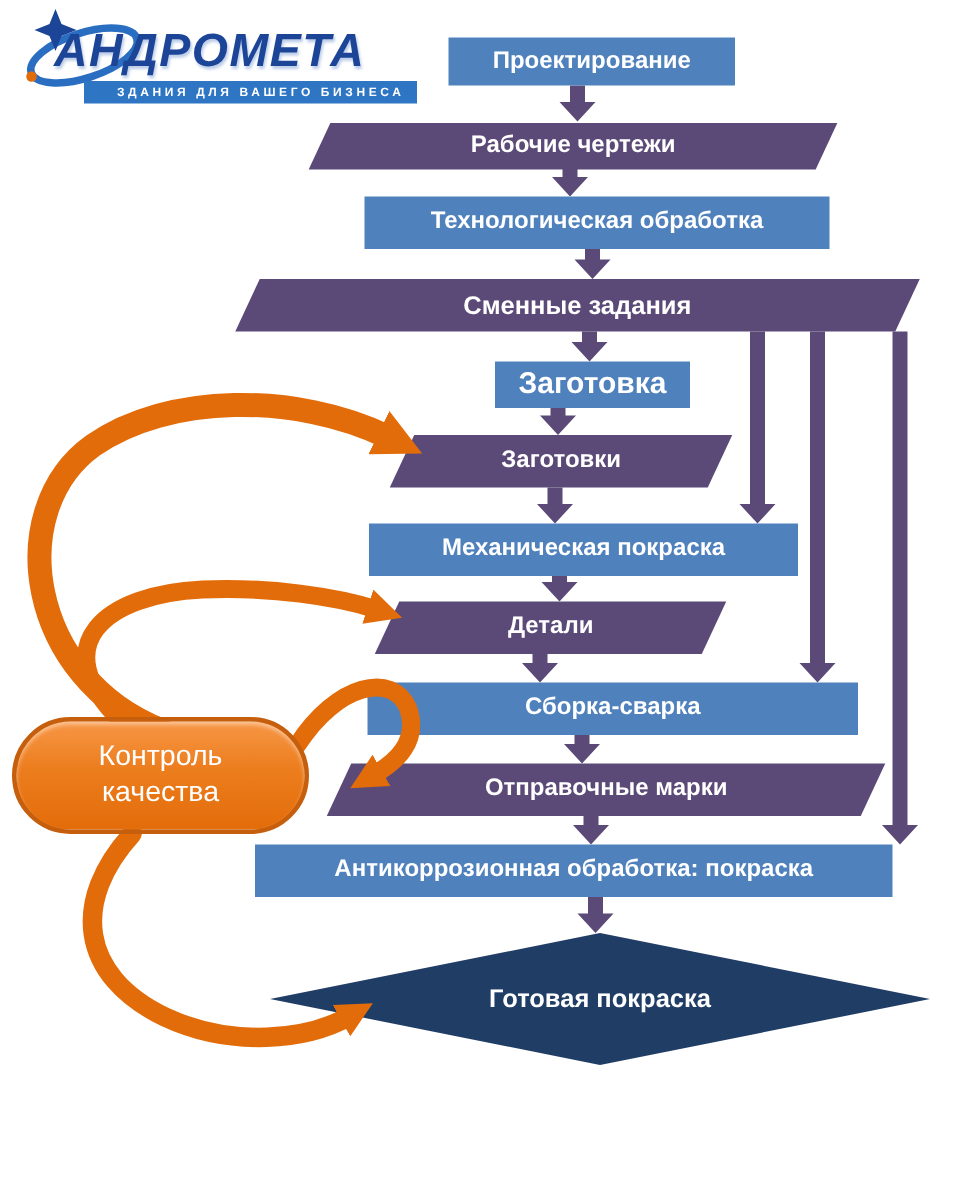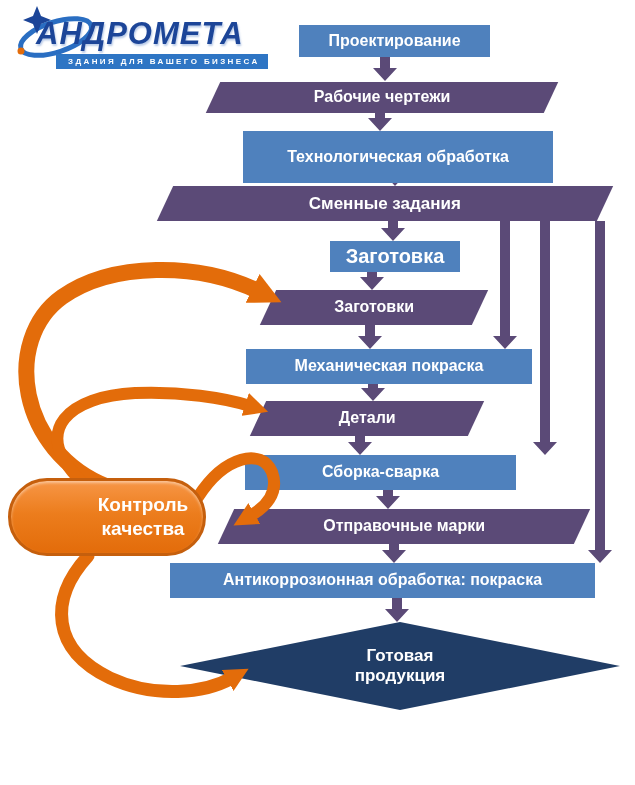--- a/index.html
+++ b/index.html
@@ -22,32 +22,32 @@
   .data    { background:var(--data-purple,#5b4a77); transform:skewX(-25deg); }
   .data > span { transform:skewX(25deg); }
   .terminal { background:var(--final-navy,#203d66);
               clip-path:polygon(50% 0, 100% 50%, 50% 100%, 0 50%); }
   .terminal > span { width:150px; margin:0 auto; }
 
   .badge { position:absolute; left:8px; top:478px; width:198px; height:78px; z-index:4;
            border-radius:40px; border:3px solid #c55f0d;
            background:linear-gradient(180deg,#f79646 0%,#ec7d1d 45%,#e36c0a 100%);
            box-shadow:inset 0 2px 3px rgba(255,255,255,.45);
-           color:#fff; font-weight:bold; font-size:19px;
-           display:flex; align-items:center; justify-content:flex-end; text-align:center; }
+           color:#fff; font-weight:normal; font-size:19px;
+           display:flex; align-items:center; justify-content:center; text-align:center; }
   .badge span { width:120px; line-height:1.25; }
 
   .logo { position:absolute; left:10px; top:4px; width:260px; height:72px; z-index:2; }
   .logo-mark { position:absolute; left:0; top:0; }
   .brand { position:absolute; left:26px; top:12px; font-size:31px; font-weight:bold; font-style:italic;
            color:var(--brand-blue,#1c4598); letter-spacing:1px;
            text-shadow:1px 2px 2px rgba(60,110,190,.35); white-space:nowrap;text-align:center; }
   .tagline { position:absolute; left:46px; top:50px; background:var(--tagline-blue,#2e75c4);
              color:#fff; font-size:8px; font-weight:bold; letter-spacing:2.4px;
-             padding:3px 8px 3px 12px; white-space:nowrap; }
+             padding:3px 8px 3px 22px; white-space:nowrap; }
 </style>
 </head>
 <body>
 
 <div id="canvas">
 
   <svg id="purple-arrows" class="layer" width="635" height="785">
     <path class="parrow" d="M380 57 L390 57 L390 68 L397 68 L385 81 L373 68 L380 68 Z"></path>
     <path class="parrow" d="M375 112 L385 112 L385 118 L392 118 L380 131 L368 118 L375 118 Z"></path>
     <path class="parrow" d="M390 166 L400 166 L400 173 L407 173 L395 186 L383 173 L390 173 Z"></path>
@@ -75,21 +75,21 @@
   </div>
 
   <div class="node process" style="left:299px;top:25px;width:191px;height:32px;font-size:16px">
       <span>Проектирование</span>
     </div>
 
   <div class="node data" style="left:213px;top:82px;width:338px;height:31px;font-size:16px">
       <span>Рабочие чертежи</span>
     </div>
 
-  <div class="node process" style="left:243px;top:131px;width:310px;height:52px;font-size:16px">
+  <div class="node process" style="left:243px;top:131px;width:310px;height:35px;font-size:16px">
       <span>Технологическая обработка</span>
     </div>
 
   <div class="node data" style="left:165px;top:186px;width:440px;height:35px;font-size:17px">
       <span>Сменные задания</span>
     </div>
 
   <div class="node process" style="left:330px;top:241px;width:130px;height:31px;font-size:20px">
       <span>Заготовка</span>
     </div>
@@ -99,34 +99,34 @@
     </div>
 
   <div class="node process" style="left:246px;top:349px;width:286px;height:35px;font-size:16px">
       <span>Механическая покраска</span>
     </div>
 
   <div class="node data" style="left:258px;top:401px;width:218px;height:35px;font-size:16px">
       <span>Детали</span>
     </div>
 
-  <div class="node process" style="left:245px;top:455px;width:271px;height:35px;font-size:16px">
+  <div class="node process" style="left:245px;top:455px;width:327px;height:35px;font-size:16px">
       <span>Сборка-сварка</span>
     </div>
 
   <div class="node data" style="left:226px;top:509px;width:356px;height:35px;font-size:16px">
       <span>Отправочные марки</span>
     </div>
 
   <div class="node process" style="left:170px;top:563px;width:425px;height:35px;font-size:16px">
       <span>Антикоррозионная обработка: покраска</span>
     </div>
 
   <div class="node terminal" style="left:180px;top:622px;width:440px;height:88px;font-size:17px">
-      <span>Готовая продукция</span>
+      <span>Готовая покраска</span>
     </div>
 
   <svg id="orange-arrows" class="layer" width="635" height="785">
     <defs>
       <marker id="oh" markerUnits="userSpaceOnUse" markerWidth="36" markerHeight="32" refX="6" refY="16" orient="auto">
         <path d="M0 0 L32 16 L0 32 Z"></path>
       </marker>
       <marker id="oh2" markerUnits="userSpaceOnUse" markerWidth="28" markerHeight="24" refX="5" refY="12" orient="auto">
         <path d="M0 0 L24 12 L0 24 Z"></path>
       </marker>

